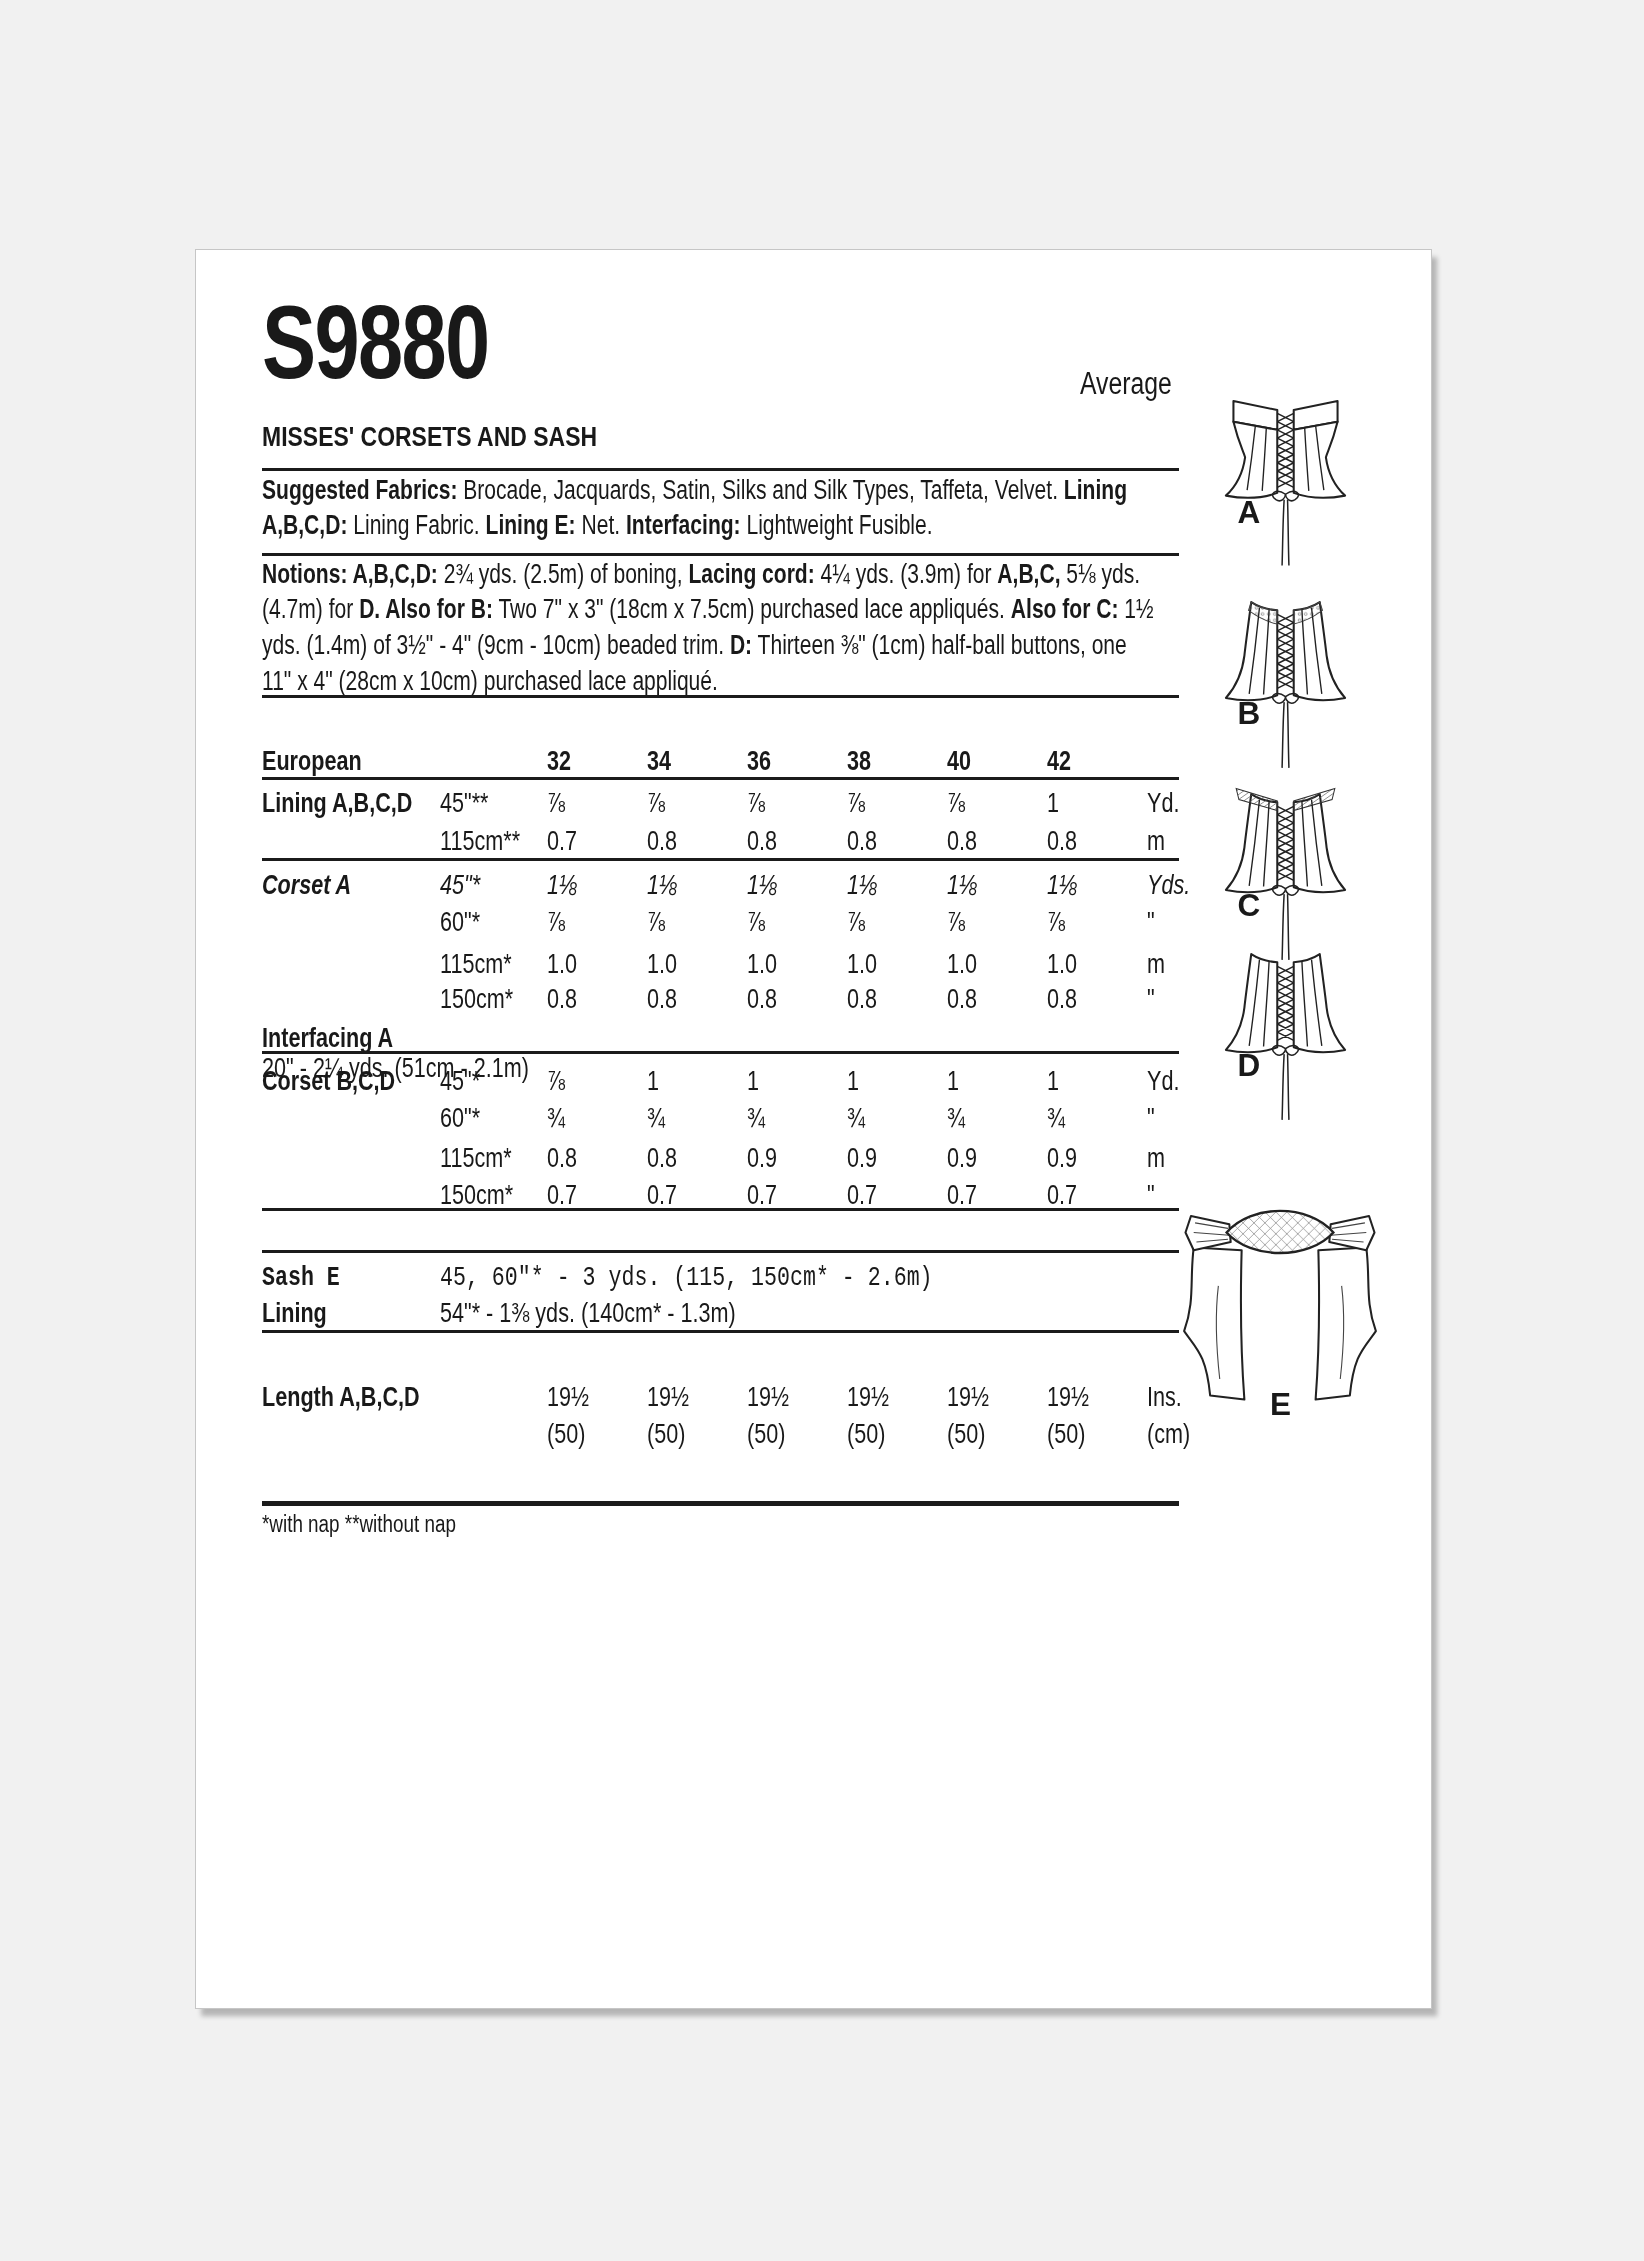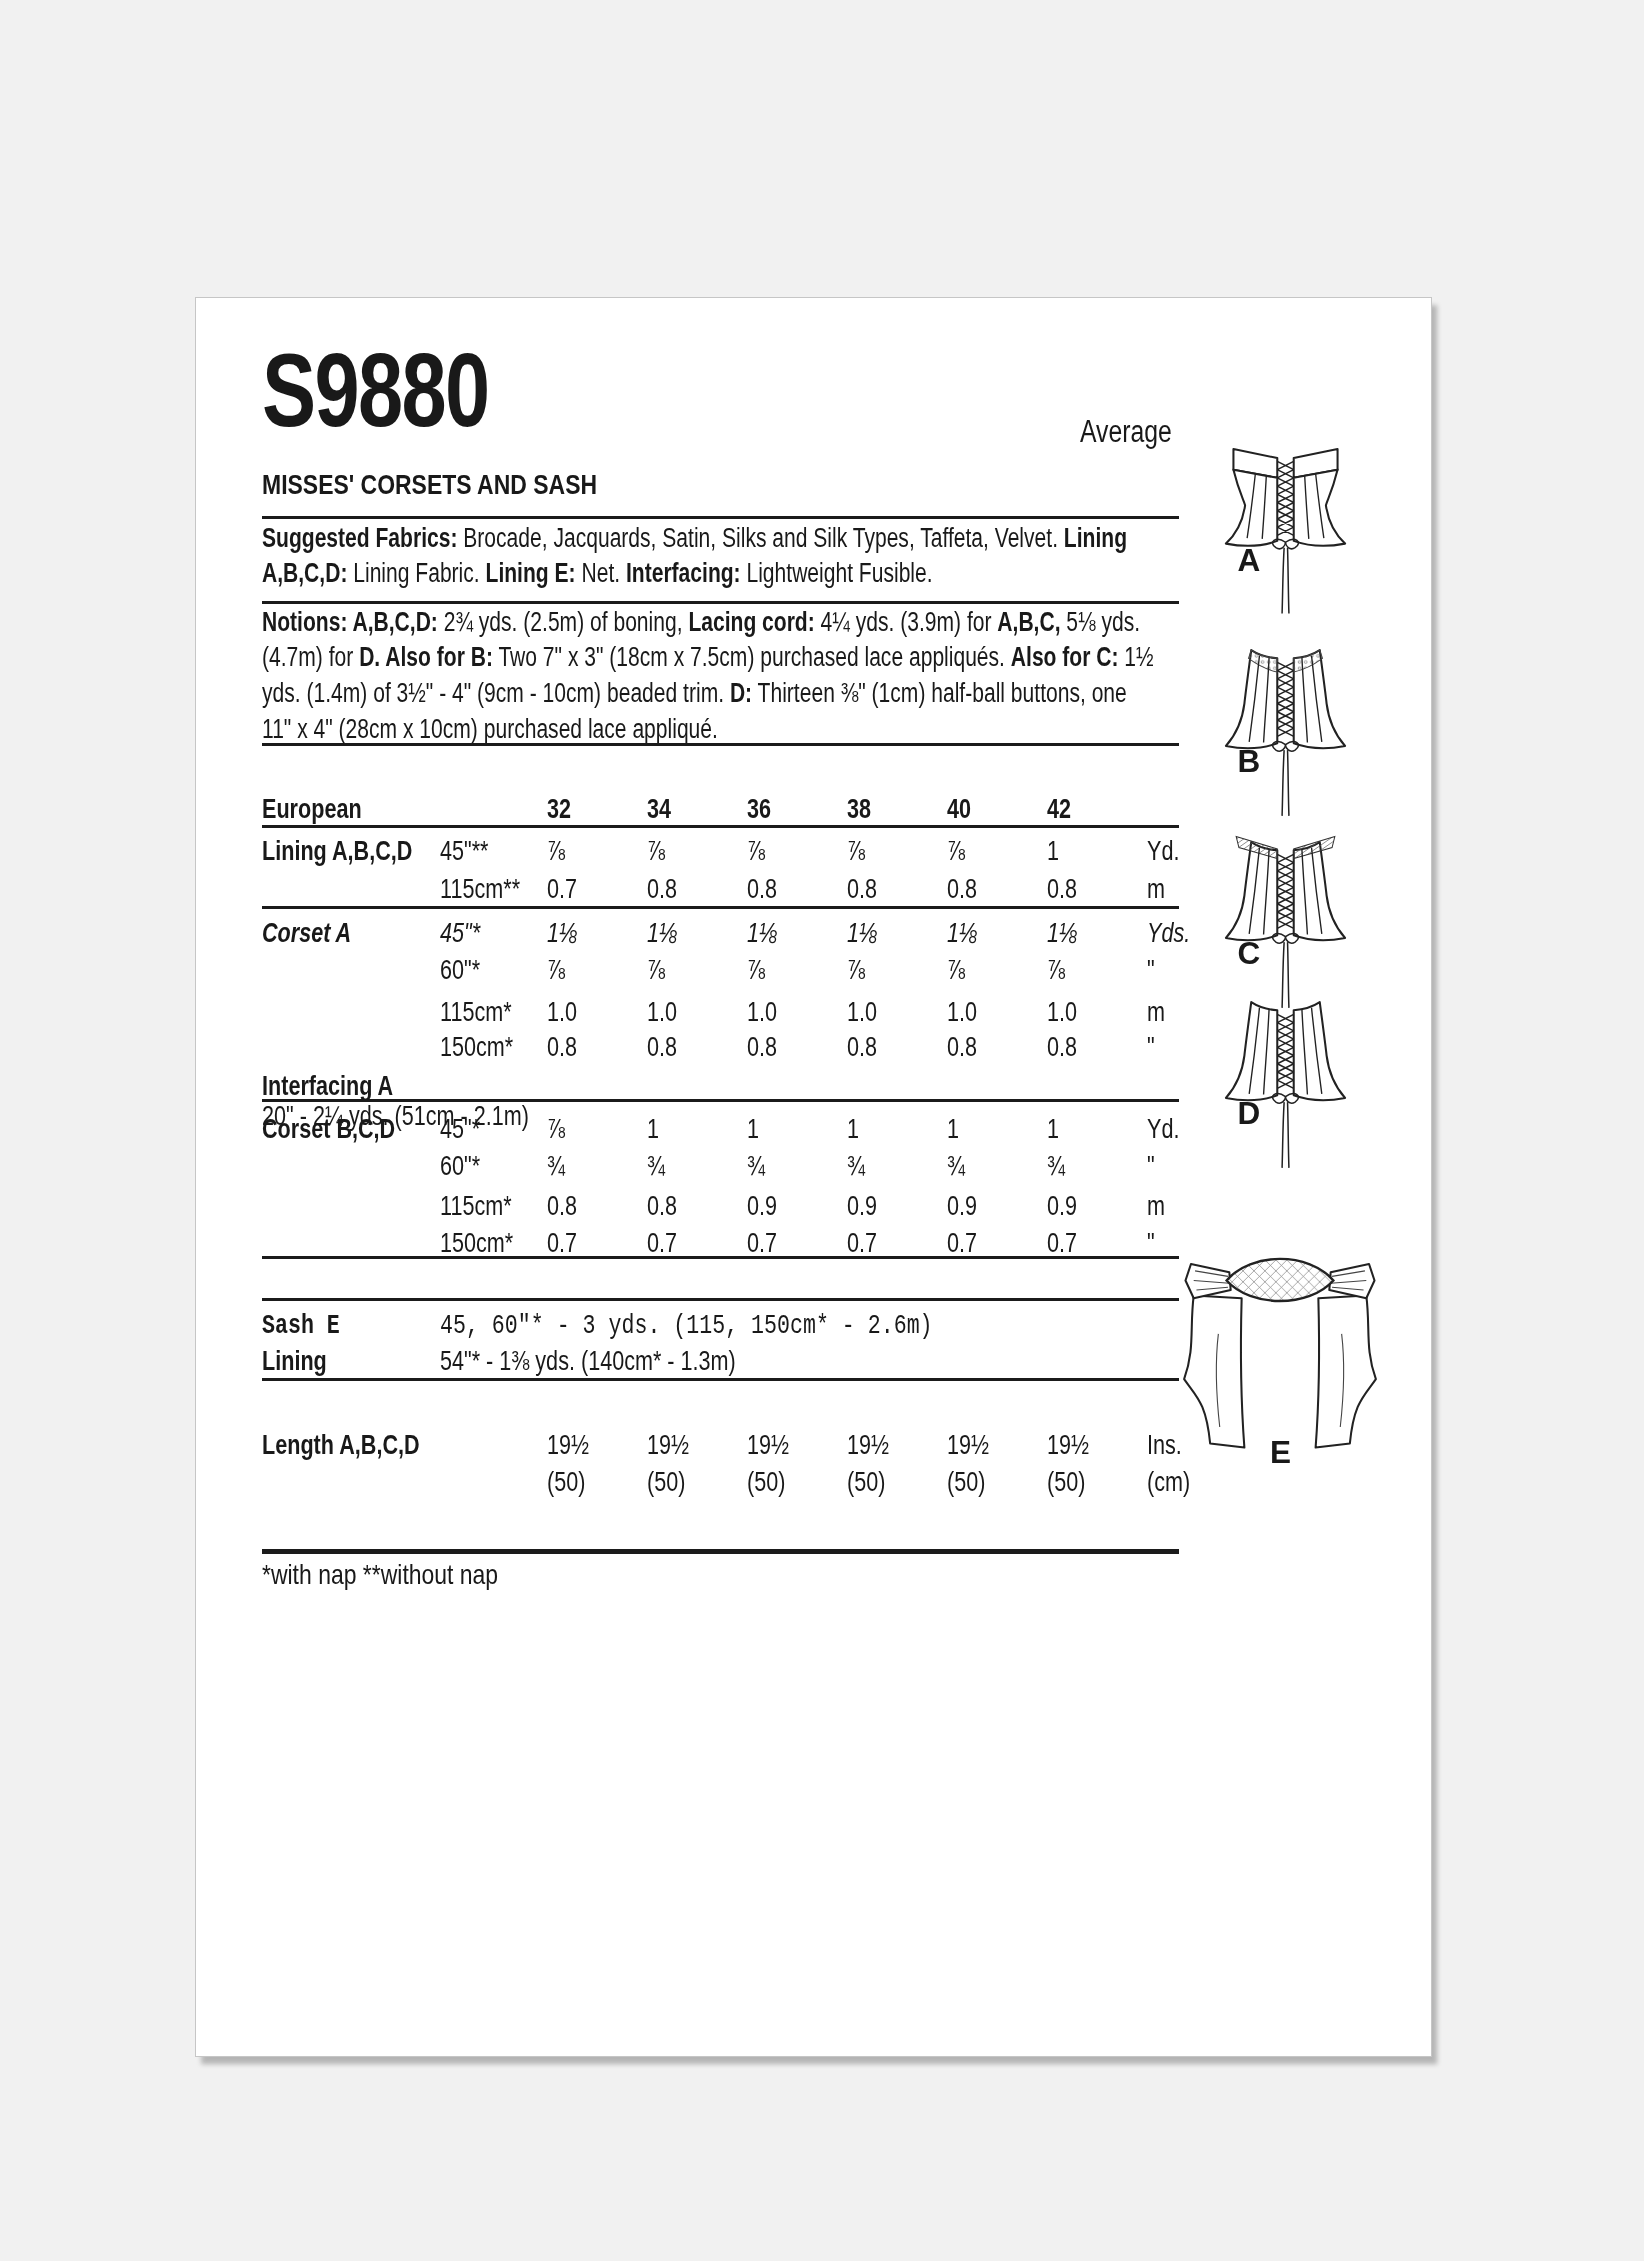--- a/index.html
+++ b/index.html
@@ -7,21 +7,20 @@
     width:1645px;height:2261px;
     background:#f1f1f1;
     position:relative;overflow:hidden;
     font-family:"Liberation Sans",sans-serif;
     color:#191919;
   }
   .sheet{
     position:absolute;left:195px;top:249px;width:1235px;height:1758px;
     background:#ffffff;border:0.7px solid #c6c6c6;
     box-shadow:6.2px 7.5px 4.8px rgba(0,0,0,0.25);
-    margin-top:48px;
   }
   .content{position:absolute;left:66px;top:0;width:917px;height:100%;}
   
   .cx{display:inline-block;transform:scaleX(0.80);transform-origin:0 50%;white-space:nowrap;}
   .cxr{display:inline-block;transform:scaleX(0.80);transform-origin:100% 50%;white-space:nowrap;}
   .abs{position:absolute;left:0;}
   .b{font-weight:bold;}
   
   .code{top:40px;font-size:104px;font-weight:bold;letter-spacing:-2.1px;line-height:1;}
   .code .cx{transform:scaleX(0.78);}
@@ -43,21 +42,21 @@
   .r3{top:445px;}
   
   #tablearea{position:absolute;left:0;top:0;width:917px;height:100%;}
   .trow{position:absolute;left:0;width:917px;font-size:27px;line-height:1.1;}
   .grid{display:grid;grid-template-columns:178px 107px repeat(6,100px) 1fr;}
   .cell{white-space:nowrap;overflow:visible;}
   .lab2{grid-column:1 / span 2;}
   .spanrow{display:flex;}
   .spanrow .slabel{min-width:178px;}
   .headrow{font-weight:bold;}
-  .foot{position:absolute;left:0;top:1261px;font-size:28px;}
+  .foot{position:absolute;left:0;top:1261px;font-size:23px;}
   .foot .cx{transform:scaleX(0.82);}
   
   .fig{position:absolute;}
   .figA{left:1021px;top:136px;width:137px;height:185px;}
   .figB{left:1021px;top:337px;width:137px;height:185px;}
   .figC{left:1021px;top:529px;width:137px;height:185px;}
   .figD{left:1021px;top:689px;width:137px;height:185px;}
   .figE{left:981px;top:940px;width:206px;height:226px;}
   .figlabel{position:absolute;left:20.6px;top:108px;font-size:31.5px;font-weight:bold;}
   .figE .figlabel{left:93px;top:196px;}

